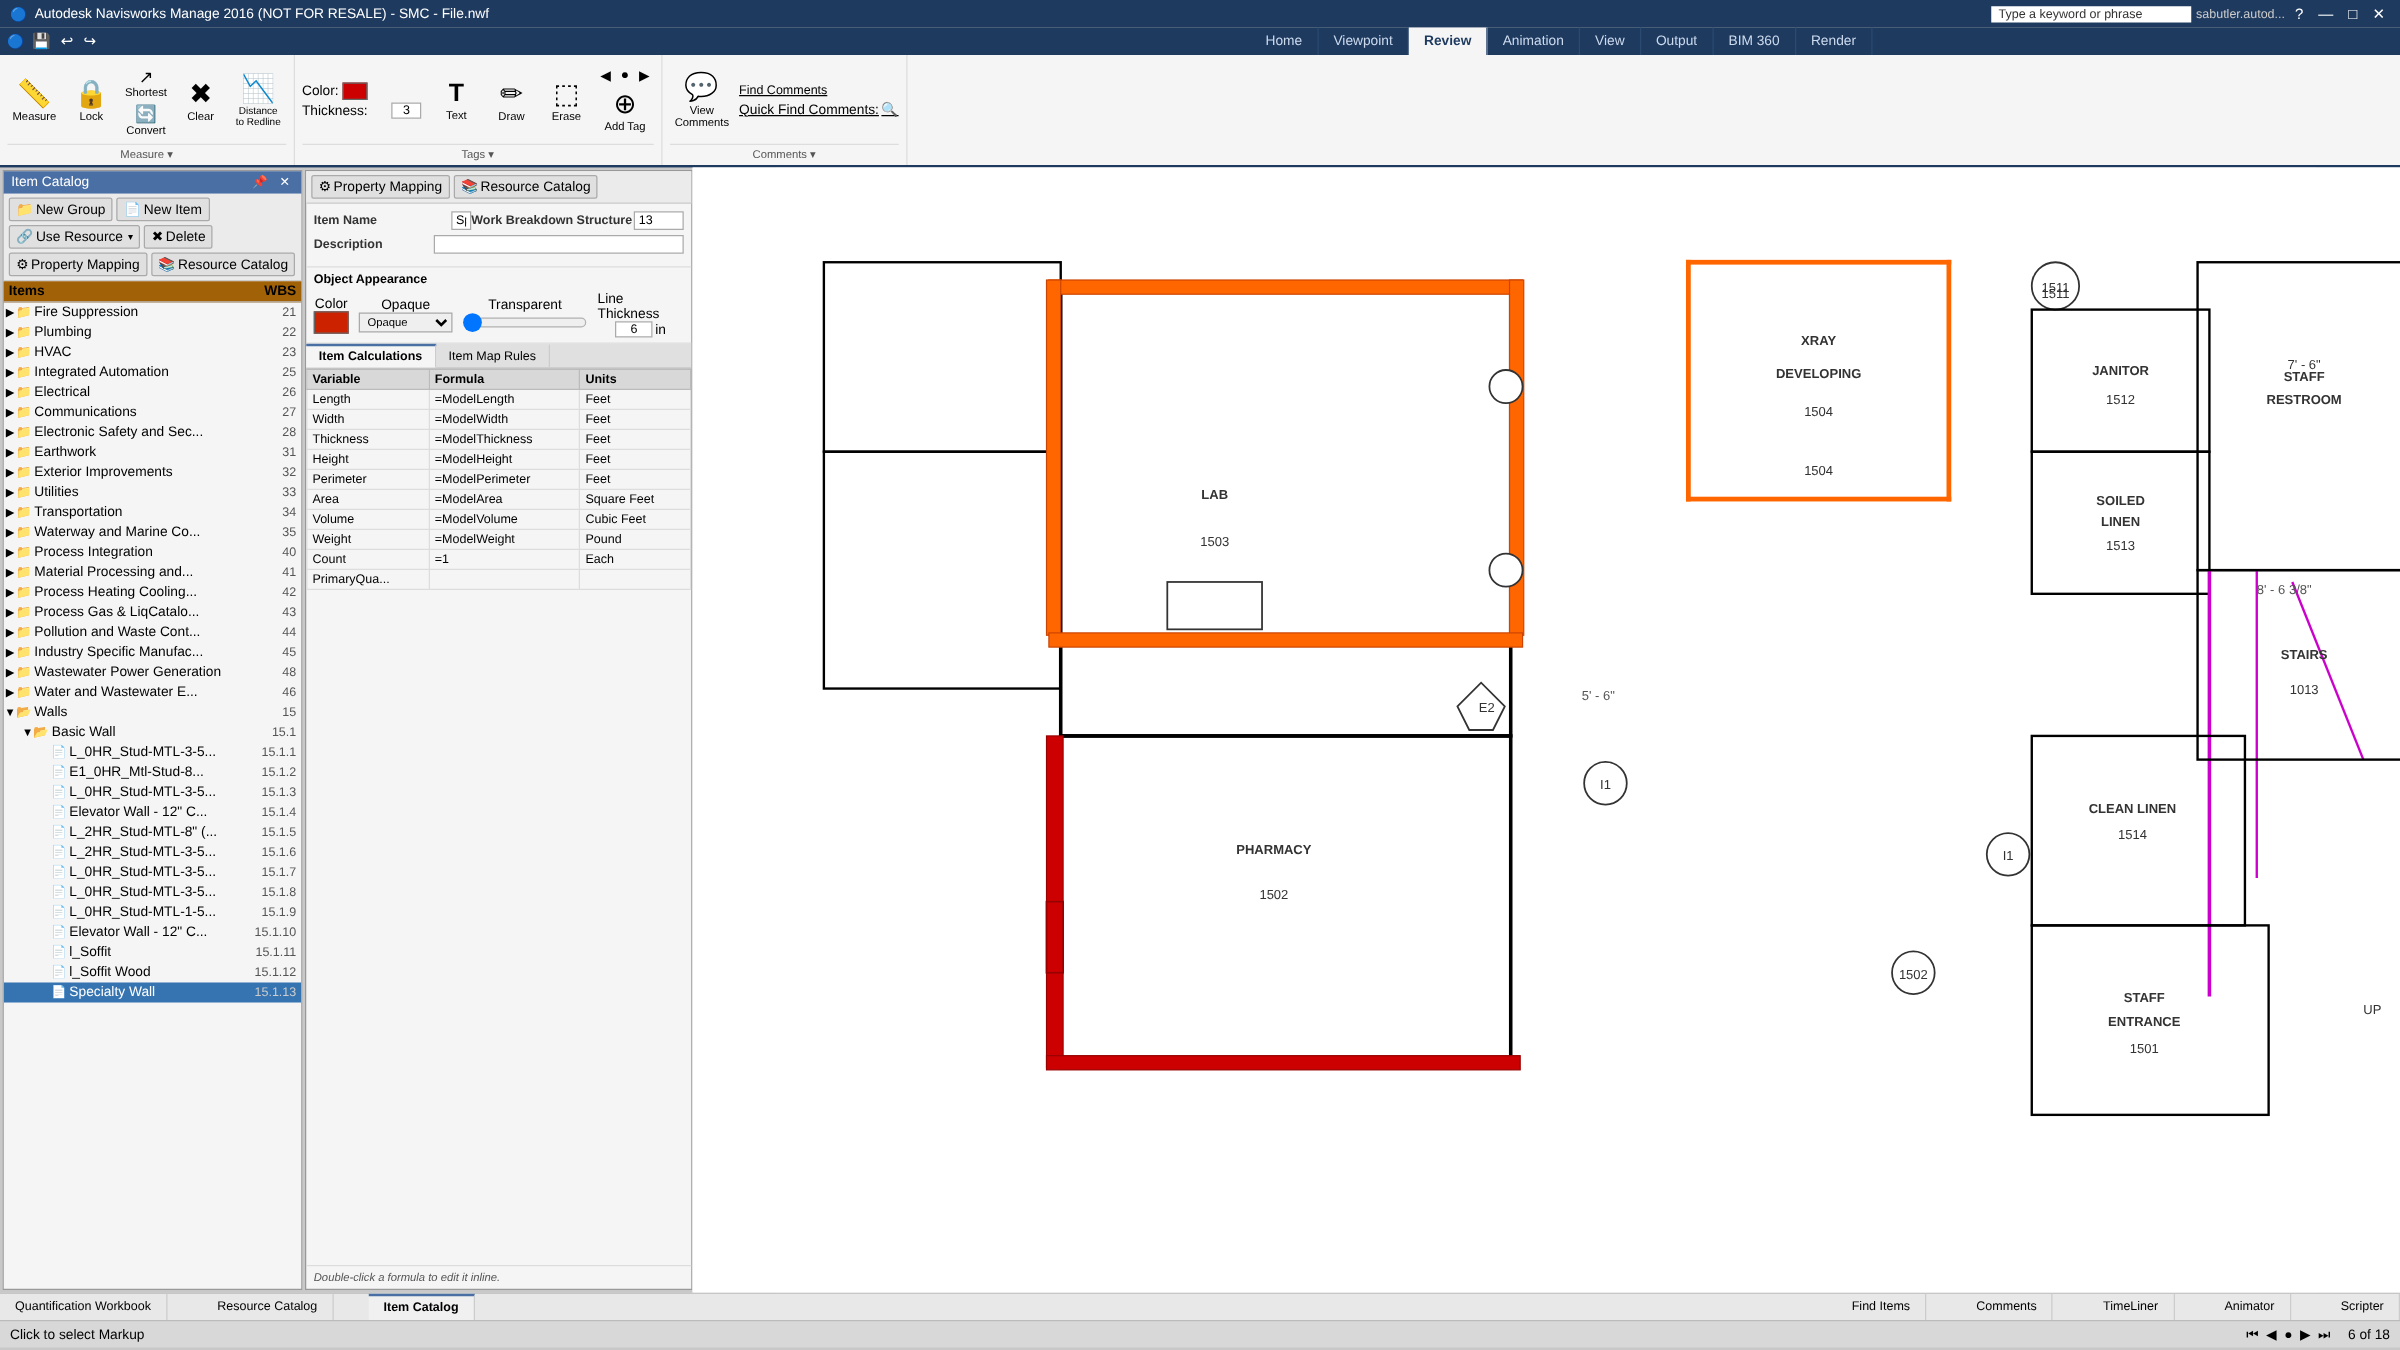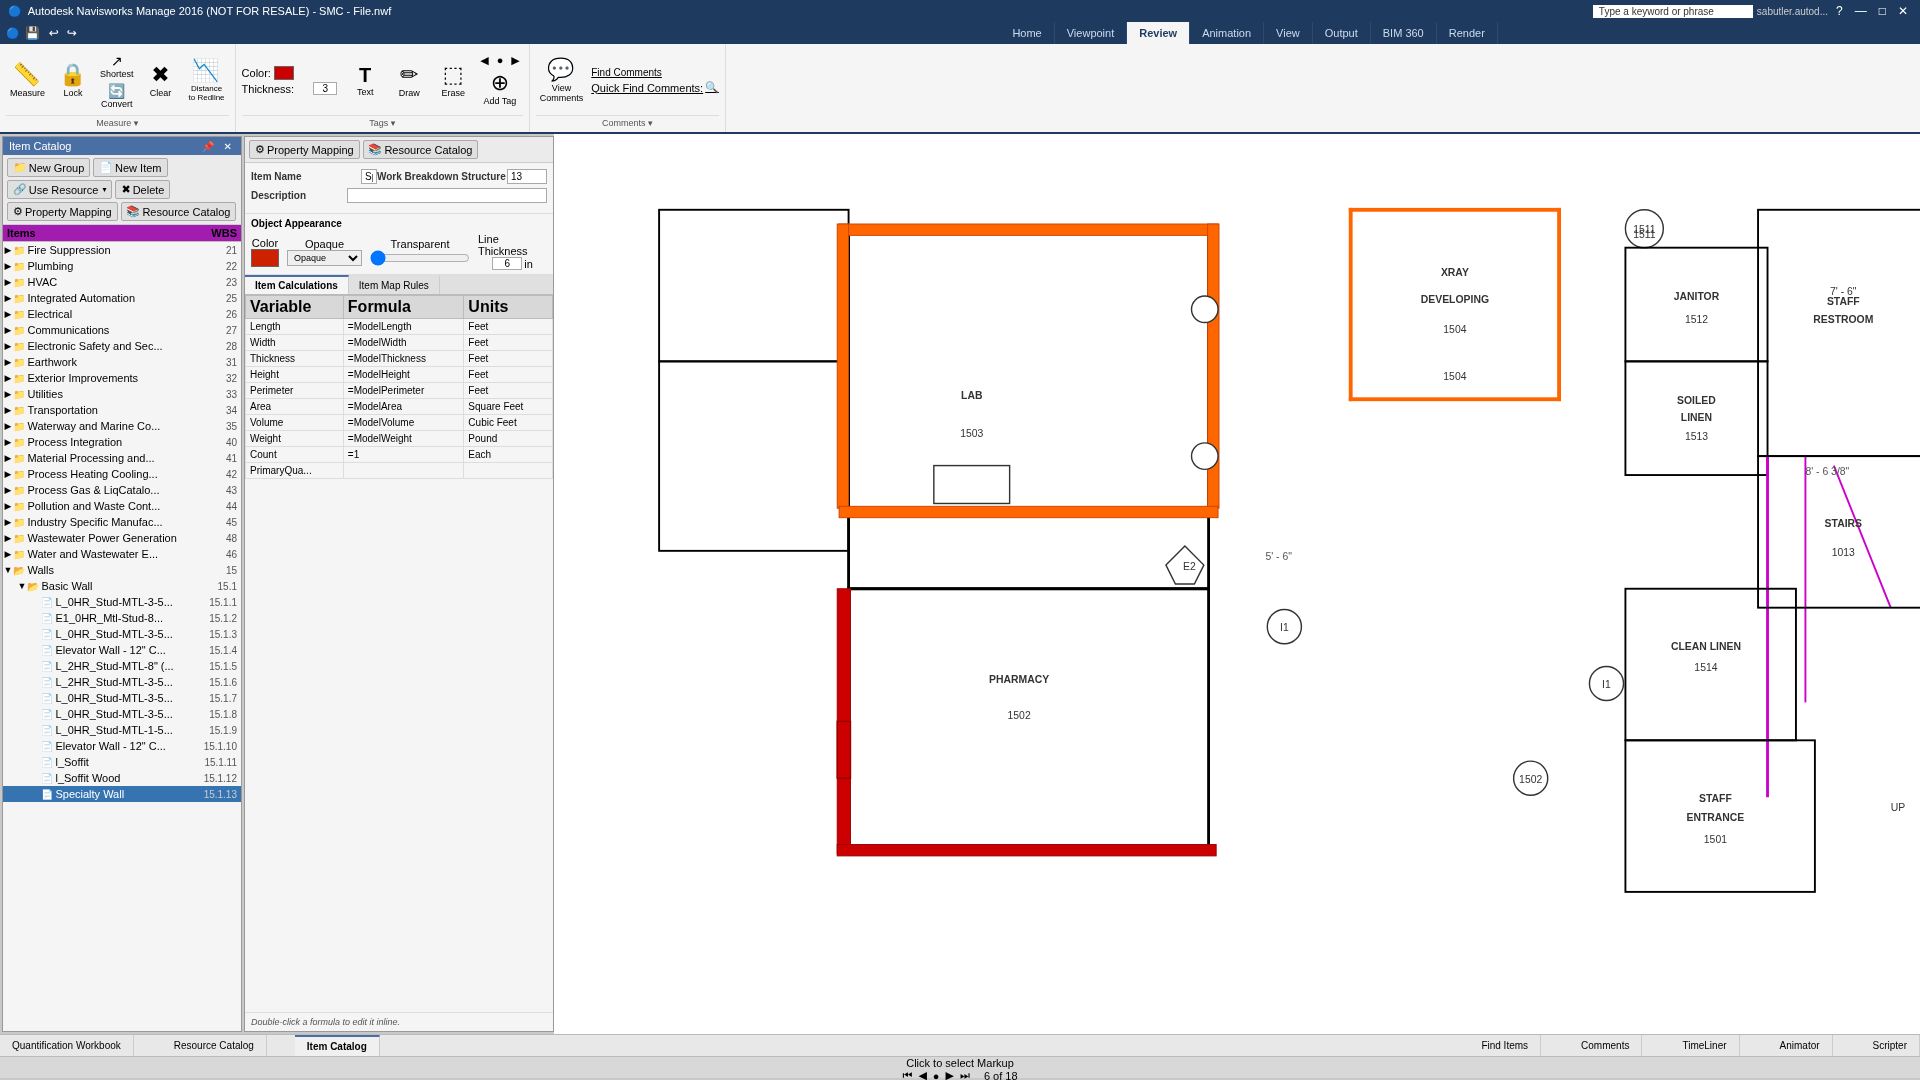--- a/index.html
+++ b/index.html
@@ -118,21 +118,21 @@
       border: 1px solid #aaa;
       border-radius: 2px;
       cursor: pointer;
       font-size: 10px;
     }
     .toolbar-btn .btn-icon { font-size: 11px; }
 
     
     .tree-header {
       display: flex;
-      background: #a21caf;
+      background: #a16207;
       border-bottom: 1px solid #bbb;
       padding: 2px 4px;
       font-weight: bold;
       font-size: 10px;
     }
     .tree-header-items { flex: 1; }
     .tree-header-wbs { width: 40px; text-align: right; }
 
     .tree-list {
       overflow-y: auto;
@@ -252,21 +252,21 @@
     .calc-table {
       width: 100%;
       border-collapse: collapse;
       font-size: 10px;
     }
     .calc-table th {
       background: #d8d8d8;
       padding: 2px 4px;
       text-align: left;
       border: 1px solid #bbb;
-      font-size: 16px;
+      font-size: 10px;
     }
     .calc-table td {
       padding: 2px 4px;
       border: 1px solid #ddd;
       font-size: 10px;
     }
 
     .formula-hint {
       padding: 4px 6px;
       font-size: 9px;
@@ -305,21 +305,20 @@
     
     .status-bar {
       background: #d8d8d8;
       height: 22px;
       display: flex;
       align-items: center;
       padding: 0 8px;
       font-size: 10px;
       border-top: 1px solid #bbb;
       justify-content: space-between;
-      flex-direction: column;
     }
 
     
     .blueprint-svg {
       position: absolute;
       top: 0; left: 0;
       width: 100%; height: 100%;
     }
 
     

